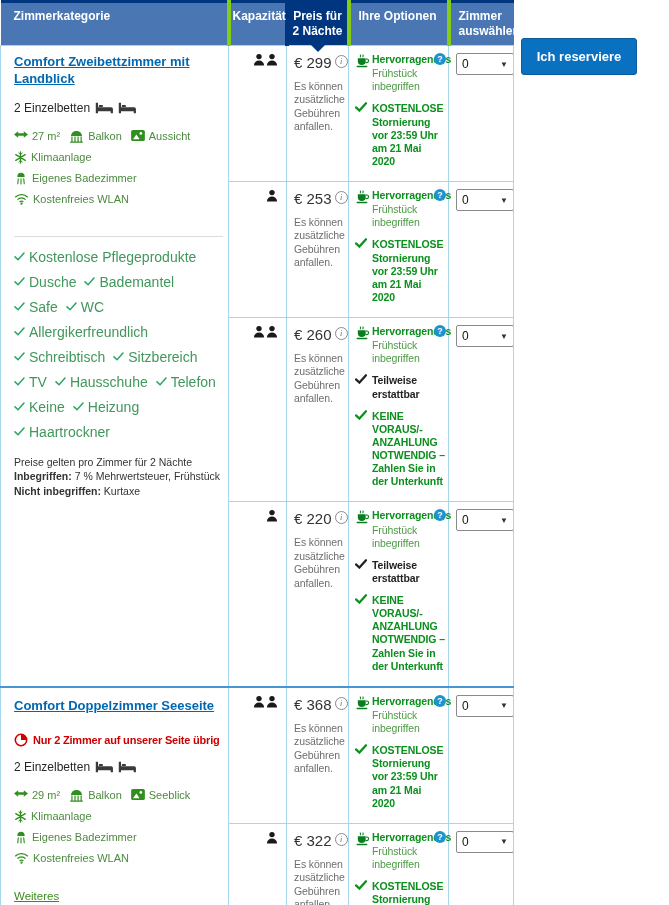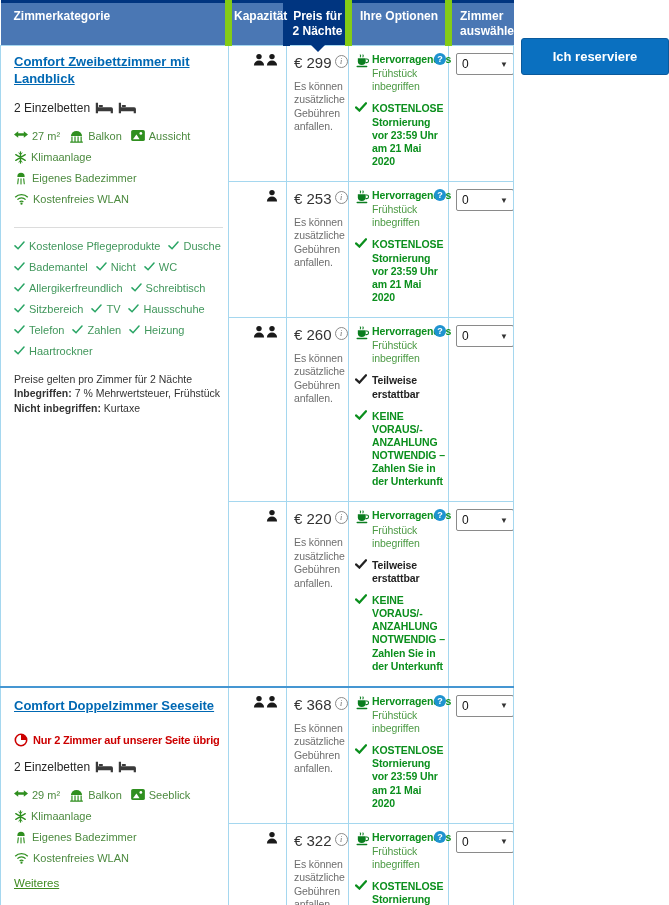--- a/index.html
+++ b/index.html
@@ -8,21 +8,21 @@
   .wrap{position:relative;width:669px;height:905px;}
 
   
   table.rooms{border-collapse:collapse;table-layout:fixed;width:513px;}
   col.c-cat{width:228px}col.c-cap{width:58px}col.c-price{width:62px}
   col.c-opt{width:100px}col.c-sel{width:65px}
 
   thead th{background:#4a77b4;color:#fff;font-size:12px;font-weight:bold;
     text-align:left;vertical-align:top;padding:6px 4px 6px 8px;line-height:1.25;
     border-top:3px solid #003580;border-bottom:1px solid #a5d7ef;
-    border-left:7px solid #84cc16;}
+    border-left:4px solid #84cc16;}
   thead th:first-child{padding-left:13px;border-left:none;margin-left:23px;}
   th.th-cap,th.th-price{text-align:center;padding-left:2px;padding-right:2px;}
   th.th-price{background:#003580;position:relative;border-left-color:#003580;}
   th.th-price::after{content:"";position:absolute;left:50%;bottom:-7px;margin-left:-7px;
     border:7px solid transparent;border-top:7px solid #003580;border-bottom:none;z-index:5;}
 
   td{border:1px solid #a5d7ef;vertical-align:top;}
   tr.group-start td{border-top:2px solid #4596d2;}
   td.cat-cell{padding:8px 5px 10px 13px;}
   td.cap-cell{padding:6px 5px 0 0;text-align:right;}
@@ -32,24 +32,24 @@
 
   
   .room-title{display:inline-block;color:#0068b3;font-weight:bold;font-size:13px;
     text-decoration:underline;line-height:1.3;cursor:pointer;}
   .scarcity{margin-top:18px;display:flex;align-items:center;gap:5px;color:#c00;
     font-weight:bold;font-size:11px;letter-spacing:-0.2px;white-space:nowrap;}
   .beds{margin-top:13px;display:flex;align-items:center;gap:4px;font-size:12px;}
   .features{margin-top:15px;display:flex;flex-wrap:wrap;column-gap:9px;row-gap:8px;
     font-size:11px;color:#4c8a3f;}
   .feature{display:inline-flex;align-items:flex-start;gap:4px;}
-  .amenities{margin-top:22px;padding-top:12px;border-top:1px solid #dcdcdc;
-    display:flex;flex-wrap:wrap;column-gap:8px;row-gap:9px;font-size:11px;color:#41975c;}
+  .amenities{margin-top:31px;padding-top:12px;border-top:1px solid #dcdcdc;
+    display:flex;flex-wrap:wrap;column-gap:8px;row-gap:9px;font-size:14px;color:#41975c;}
   .amenity{display:inline-flex;align-items:center;gap:4px;}
-  .more{display:inline-block;margin-top:13px;color:#3f8a1f;font-size:11.5px;
+  .more{display:inline-block;margin-top:26px;color:#3f8a1f;font-size:11.5px;
     text-decoration:underline;cursor:pointer;}
   .notes{margin-top:15px;font-size:10.5px;color:#333;line-height:1.4;}
   .notes b{font-weight:bold;}
 
   
   .cap-icons{display:inline-flex;gap:1px;padding-right:3px;}
 
   
   .price-line{font-size:15px;color:#333;white-space:nowrap;}
   .ibadge{display:inline-block;width:11px;height:11px;line-height:11px;border:1px solid #8a8a8a;
@@ -73,21 +73,21 @@
   .qty{width:46px;height:20px;border:1px solid #8a8a8a;border-radius:2px;background:#fff;
     display:flex;align-items:center;justify-content:space-between;padding:0 5px;
     font-size:12px;color:#111;cursor:pointer;}
   .qty-caret{font-size:8px;color:#333;}
 
   
   .icn{display:inline-flex;align-items:center;line-height:0;}
 
   
   .sidebar{position:absolute;left:521px;top:38px;width:148px;}
-  .reserve-btn{display:block;width:148px;height:37px;background:#0a70c0;color:#fff;
+  .reserve-btn{display:block;width:116px;height:37px;background:#0a70c0;color:#fff;
     font-weight:bold;font-size:13px;border:1px solid #0a5a9c;border-radius:3px;cursor:pointer;
     font-family:"Liberation Sans",sans-serif;}
   .benefits{margin:15px 0 0 0;padding-left:17px;font-size:11.5px;color:#222;
     letter-spacing:-0.1px;}
   .benefits li{margin-bottom:7px;line-height:1.3;}
 </style>
 </head>
 <body>
 
 <div class="wrap">
@@ -215,21 +215,21 @@
                   </svg>
                 </span>
                 <span>Bademantel</span>
               </span>
               <span class="amenity">
                 <span class="icn">
                   <svg width="11" height="9" viewBox="0 0 12 10">
                     <path d="M1 5.4 4.4 8.6 11 1.2" fill="none" stroke="#2aa565" stroke-width="1.7" stroke-linecap="round"></path>
                   </svg>
                 </span>
-                <span>Nicht</span>
+                <span>Safe</span>
               </span>
               <span class="amenity">
                 <span class="icn">
                   <svg width="11" height="9" viewBox="0 0 12 10">
                     <path d="M1 5.4 4.4 8.6 11 1.2" fill="none" stroke="#2aa565" stroke-width="1.7" stroke-linecap="round"></path>
                   </svg>
                 </span>
                 <span>WC</span>
               </span>
               <span class="amenity">
@@ -279,21 +279,21 @@
                   </svg>
                 </span>
                 <span>Telefon</span>
               </span>
               <span class="amenity">
                 <span class="icn">
                   <svg width="11" height="9" viewBox="0 0 12 10">
                     <path d="M1 5.4 4.4 8.6 11 1.2" fill="none" stroke="#2aa565" stroke-width="1.7" stroke-linecap="round"></path>
                   </svg>
                 </span>
-                <span>Zahlen</span>
+                <span>Keine</span>
               </span>
               <span class="amenity">
                 <span class="icn">
                   <svg width="11" height="9" viewBox="0 0 12 10">
                     <path d="M1 5.4 4.4 8.6 11 1.2" fill="none" stroke="#2aa565" stroke-width="1.7" stroke-linecap="round"></path>
                   </svg>
                 </span>
                 <span>Heizung</span>
               </span>
               <span class="amenity">

